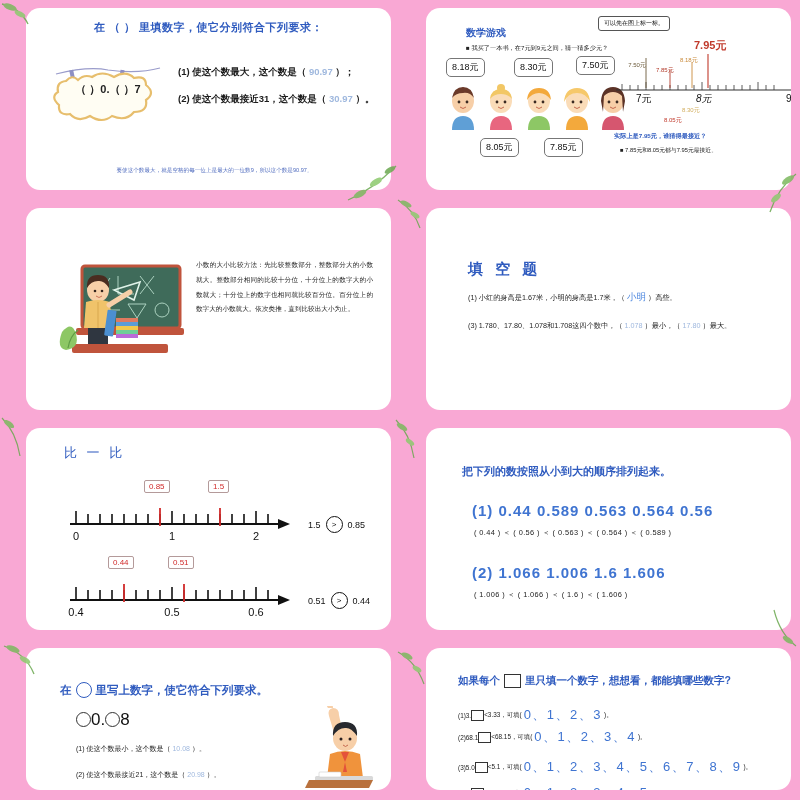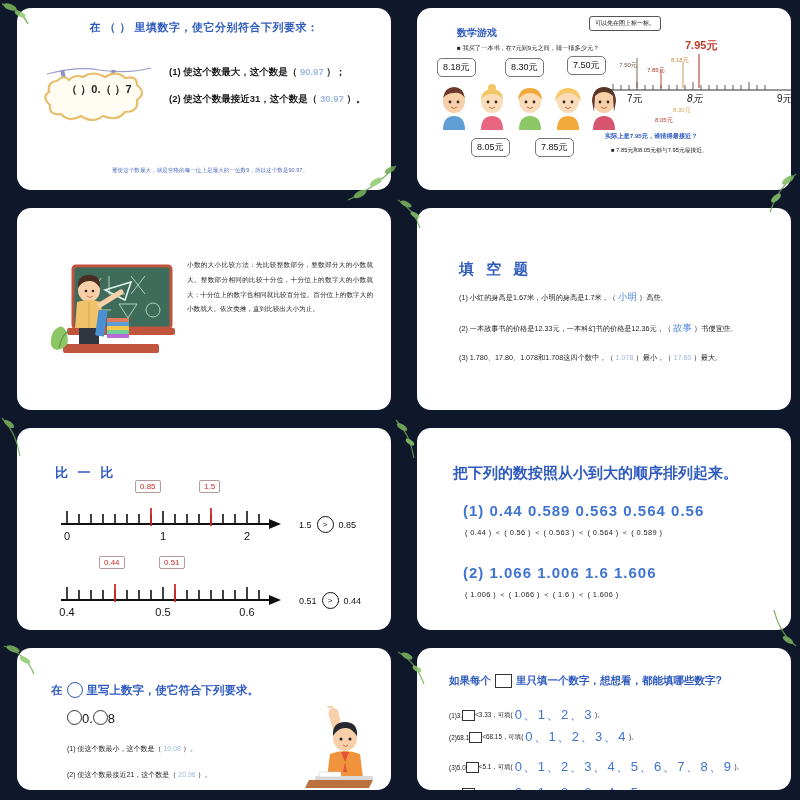--- a/index.html
+++ b/index.html
@@ -11,23 +11,23 @@
   }
   .deck{
     position:relative;width:800px;height:800px;
     display:grid;
     grid-template-columns:400px 400px;
     grid-template-rows:200px 220px 220px 160px;
     background:#8ea7d2;
   }
   .slide{
     position:relative;
-    background:#0f172a;
+    background:#f9a8d4;
     box-sizing:border-box;
-    padding:8px 9px 10px 17px;
+    padding:8px 9px 10px 26px;
     overflow:hidden;
   }
   .card{
     position:relative;
     width:100%;height:100%;
     background:#ffffff;
     border-radius:14px;
     box-sizing:border-box;
     overflow:hidden;
   }
@@ -86,42 +86,42 @@
     font-size:6.6px;color:#262626;line-height:2.25;text-align:justify;
   }
 
   
   .s4-title{position:absolute;left:42px;top:52px;font-size:15px;color:#2f5bbf;font-weight:bold;letter-spacing:4px;}
   .s4-list{position:absolute;left:42px;top:82px;right:20px;}
   .s4-item{font-size:7.2px;color:#1d1d1d;margin-bottom:18px;line-height:1.4;}
   .s4-item .bigans{font-size:9.5px;color:#4b86df;}
 
   
-  .s5-title{position:absolute;left:38px;top:36px;font-size:13px;color:#2f5bbf;font-weight:bold;letter-spacing:3px;}
+  .s5-title{position:absolute;left:38px;top:16px;font-size:13px;color:#2f5bbf;font-weight:normal;letter-spacing:3px;}
   .axis-block{position:absolute;}
   .tickflag{
     position:absolute;border:1px solid #b49a9a;background:#fff;border-radius:2px;
     color:#d12a2a;font-size:8px;padding:1px 4px;white-space:nowrap;
   }
   .cmp{position:absolute;font-size:9px;color:#111;display:flex;align-items:center;gap:5px;}
   .cmp .circ{
     width:15px;height:15px;border:1.4px solid #111;border-radius:50%;
     display:flex;align-items:center;justify-content:center;font-size:8px;
   }
 
   
-  .s6-title{position:absolute;left:36px;top:36px;font-size:15px;color:#2f5bbf;font-weight:bold;}
+  .s6-title{position:absolute;left:36px;top:36px;font-size:11px;color:#2f5bbf;font-weight:bold;}
   .s6-nums{position:absolute;left:46px;font-size:15px;color:#3f74d1;font-weight:bold;letter-spacing:1px;}
   .s6-ans{position:absolute;left:48px;font-size:7.4px;color:#222;letter-spacing:.4px;}
 
   
   .s7-title{position:absolute;left:34px;top:34px;font-size:11.5px;color:#2f5bbf;font-weight:bold;display:flex;align-items:center;gap:4px;}
   .ocirc{display:inline-block;width:14px;height:14px;border:1.5px solid #2f5bbf;border-radius:50%;}
   .ocirc-b{display:inline-block;width:13px;height:13px;border:1.4px solid #333;border-radius:50%;vertical-align:-2px;}
-  .s7-expr{position:absolute;left:50px;top:62px;font-size:13px;color:#111;font-weight:500;}
+  .s7-expr{position:absolute;left:50px;top:62px;font-size:17px;color:#111;font-weight:500;}
   .s7-l{position:absolute;left:50px;font-size:7px;color:#1d1d1d;}
   .s7-kid{position:absolute;right:14px;bottom:0px;width:78px;height:84px;}
 
   
   .s8-title{position:absolute;left:32px;top:26px;font-size:10.5px;color:#2f5bbf;font-weight:bold;display:flex;align-items:center;gap:4px;}
   .sqbox{display:inline-block;width:15px;height:12px;border:1.3px solid #333;background:#fff;}
   .sqbox-s{display:inline-block;width:11px;height:9px;border:1.1px solid #333;background:#fff;vertical-align:-1px;}
   .s8-row{position:absolute;left:32px;font-size:6.4px;color:#1b1b1b;white-space:nowrap;display:flex;align-items:center;}
   .s8-row .digits{font-size:13px;color:#3f74d1;letter-spacing:1.5px;margin:0 2px;}
 </style>
@@ -320,25 +320,20 @@
   <div class="slide">
     <div class="card">
       <div class="s4-title">填 空 题</div>
       <div class="s4-list">
         <div class="s4-item">
           <span>(1) 小红的身高是1.67米，小明的身高是1.7米，（</span>
           <span class="bigans">小明</span>
           <span>）高些。</span>
         </div>
         <div class="s4-item">
-          <span>(2) 一本故事书的价格是12.33元，一本科幻书的价格是12.36元，（</span>
-          <span class="bigans">故事</span>
-          <span>）书便宜些。</span>
-        </div>
-        <div class="s4-item">
           <span>(3) 1.780、17.80、1.078和1.708这四个数中，（</span>
           <span class="ans">1.078</span>
           <span>）最小，（</span>
           <span class="ans">17.80</span>
           <span>）最大。</span>
         </div>
       </div>
     </div>
   </div>
 

